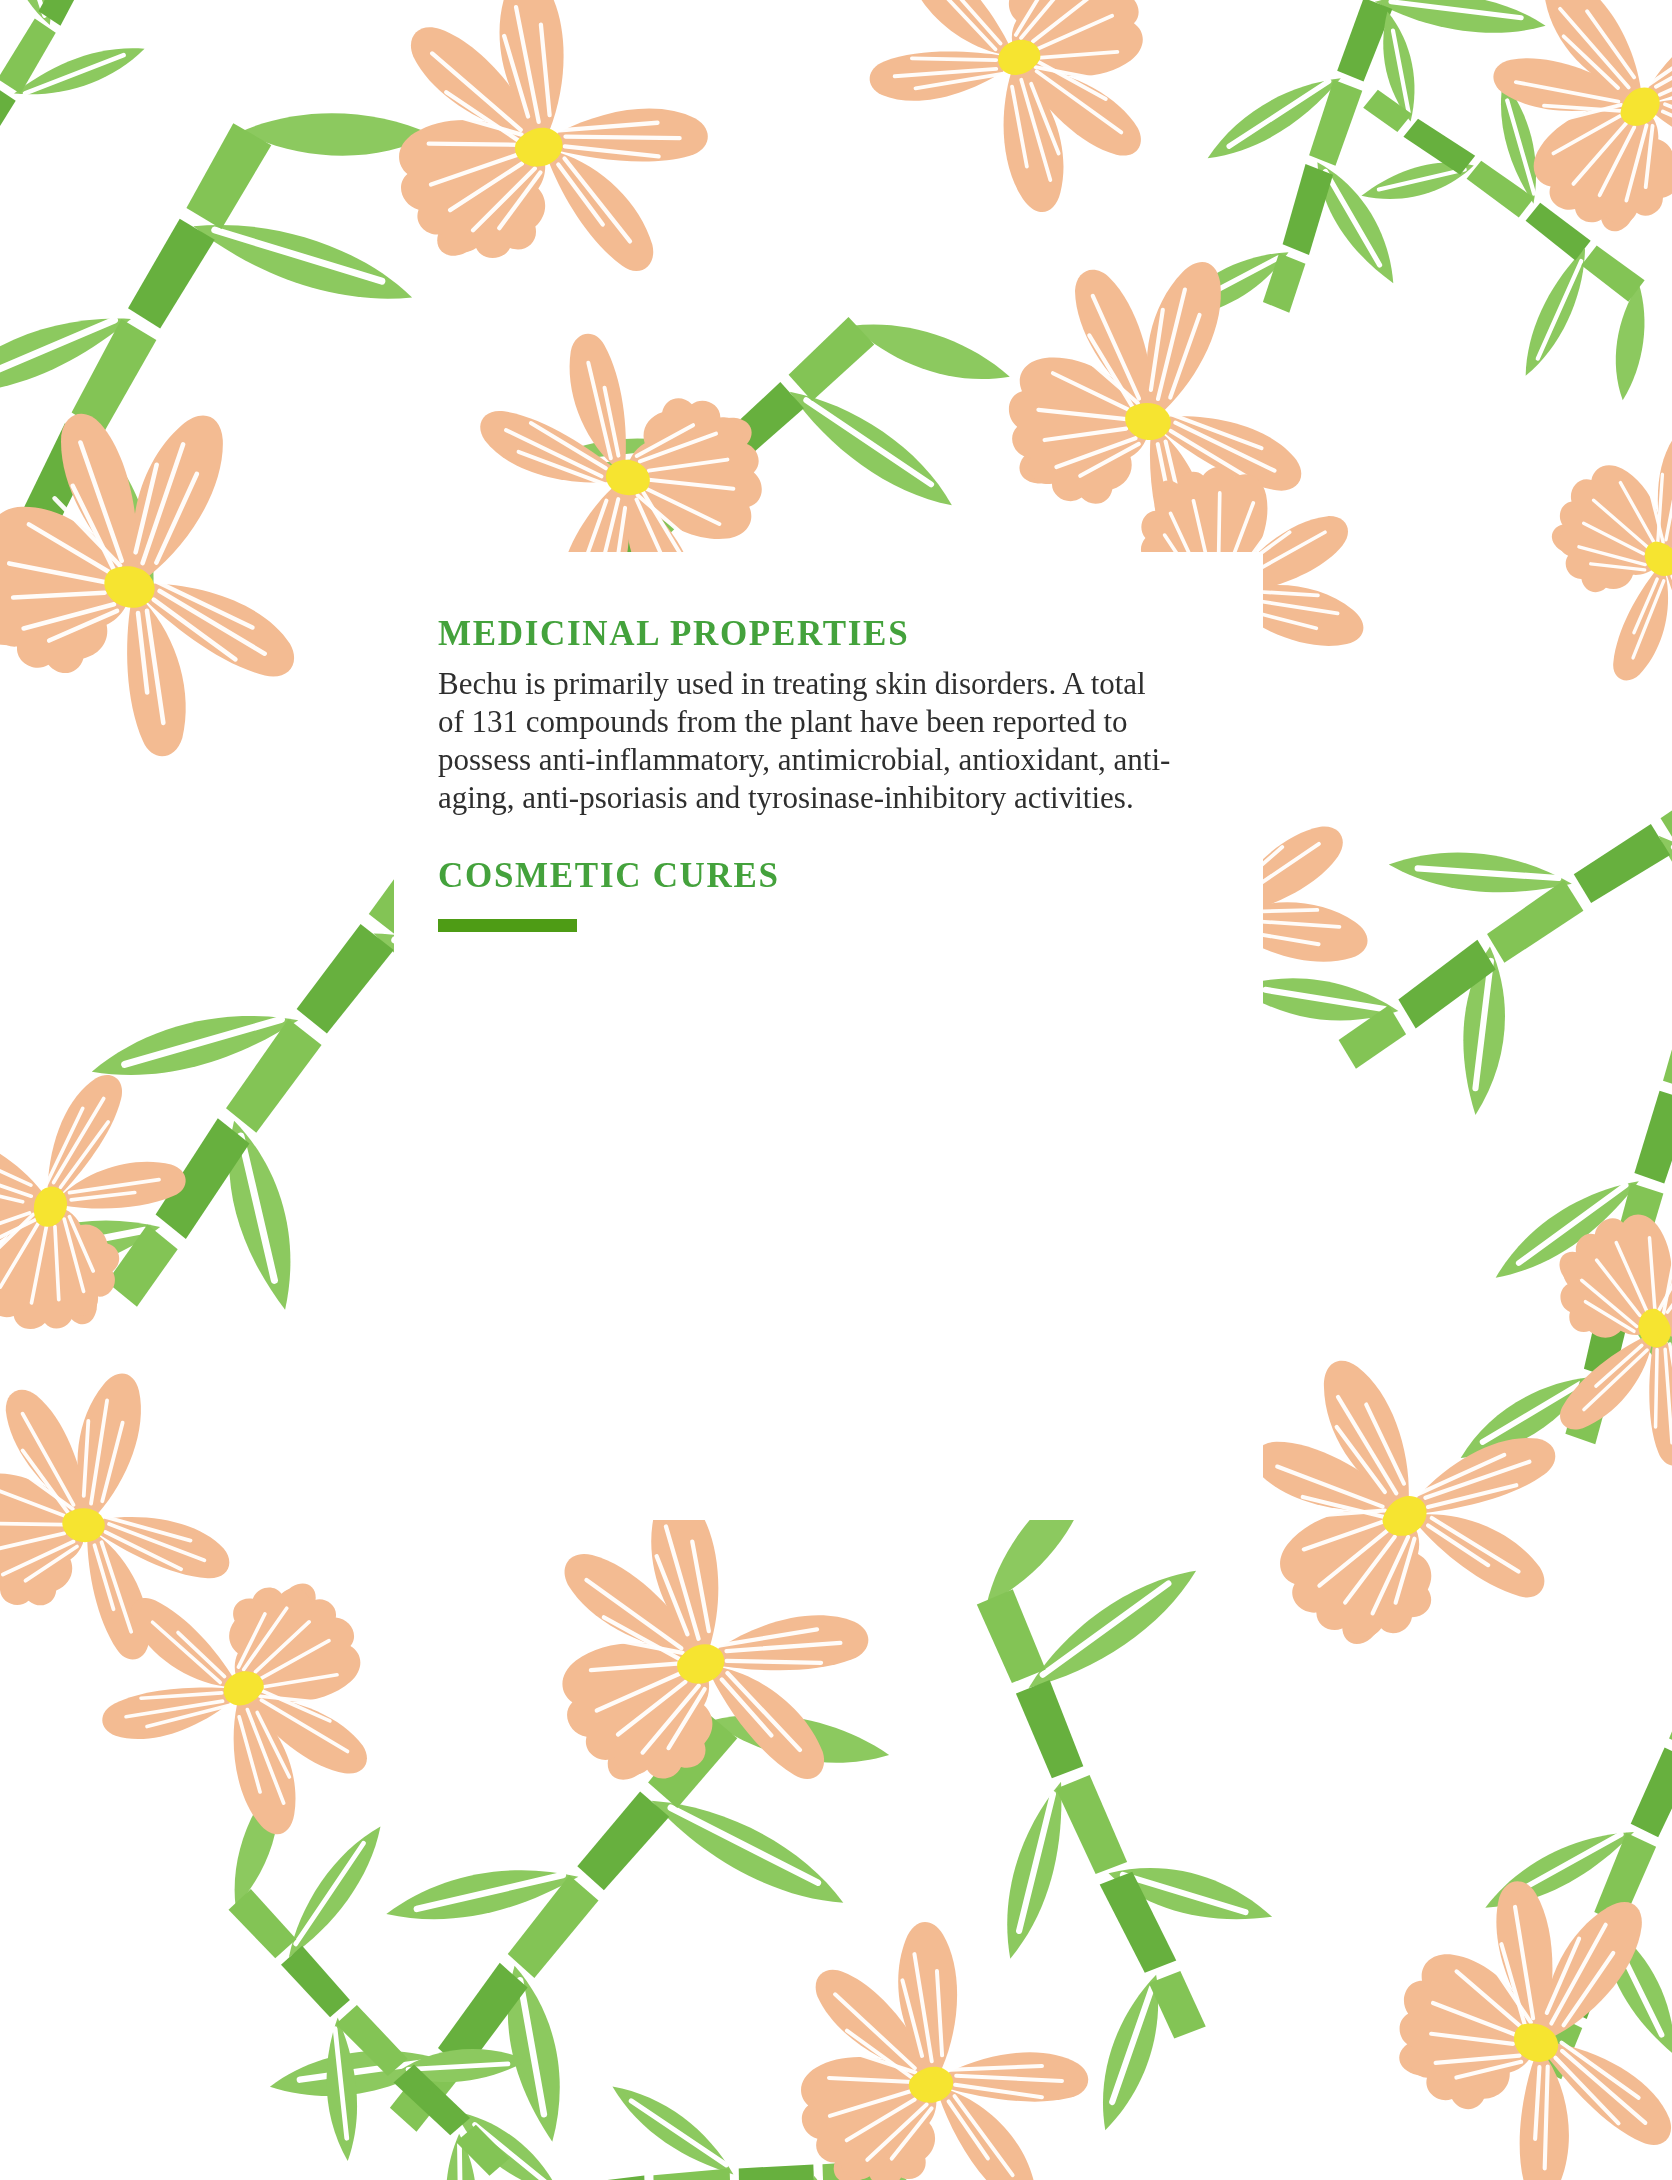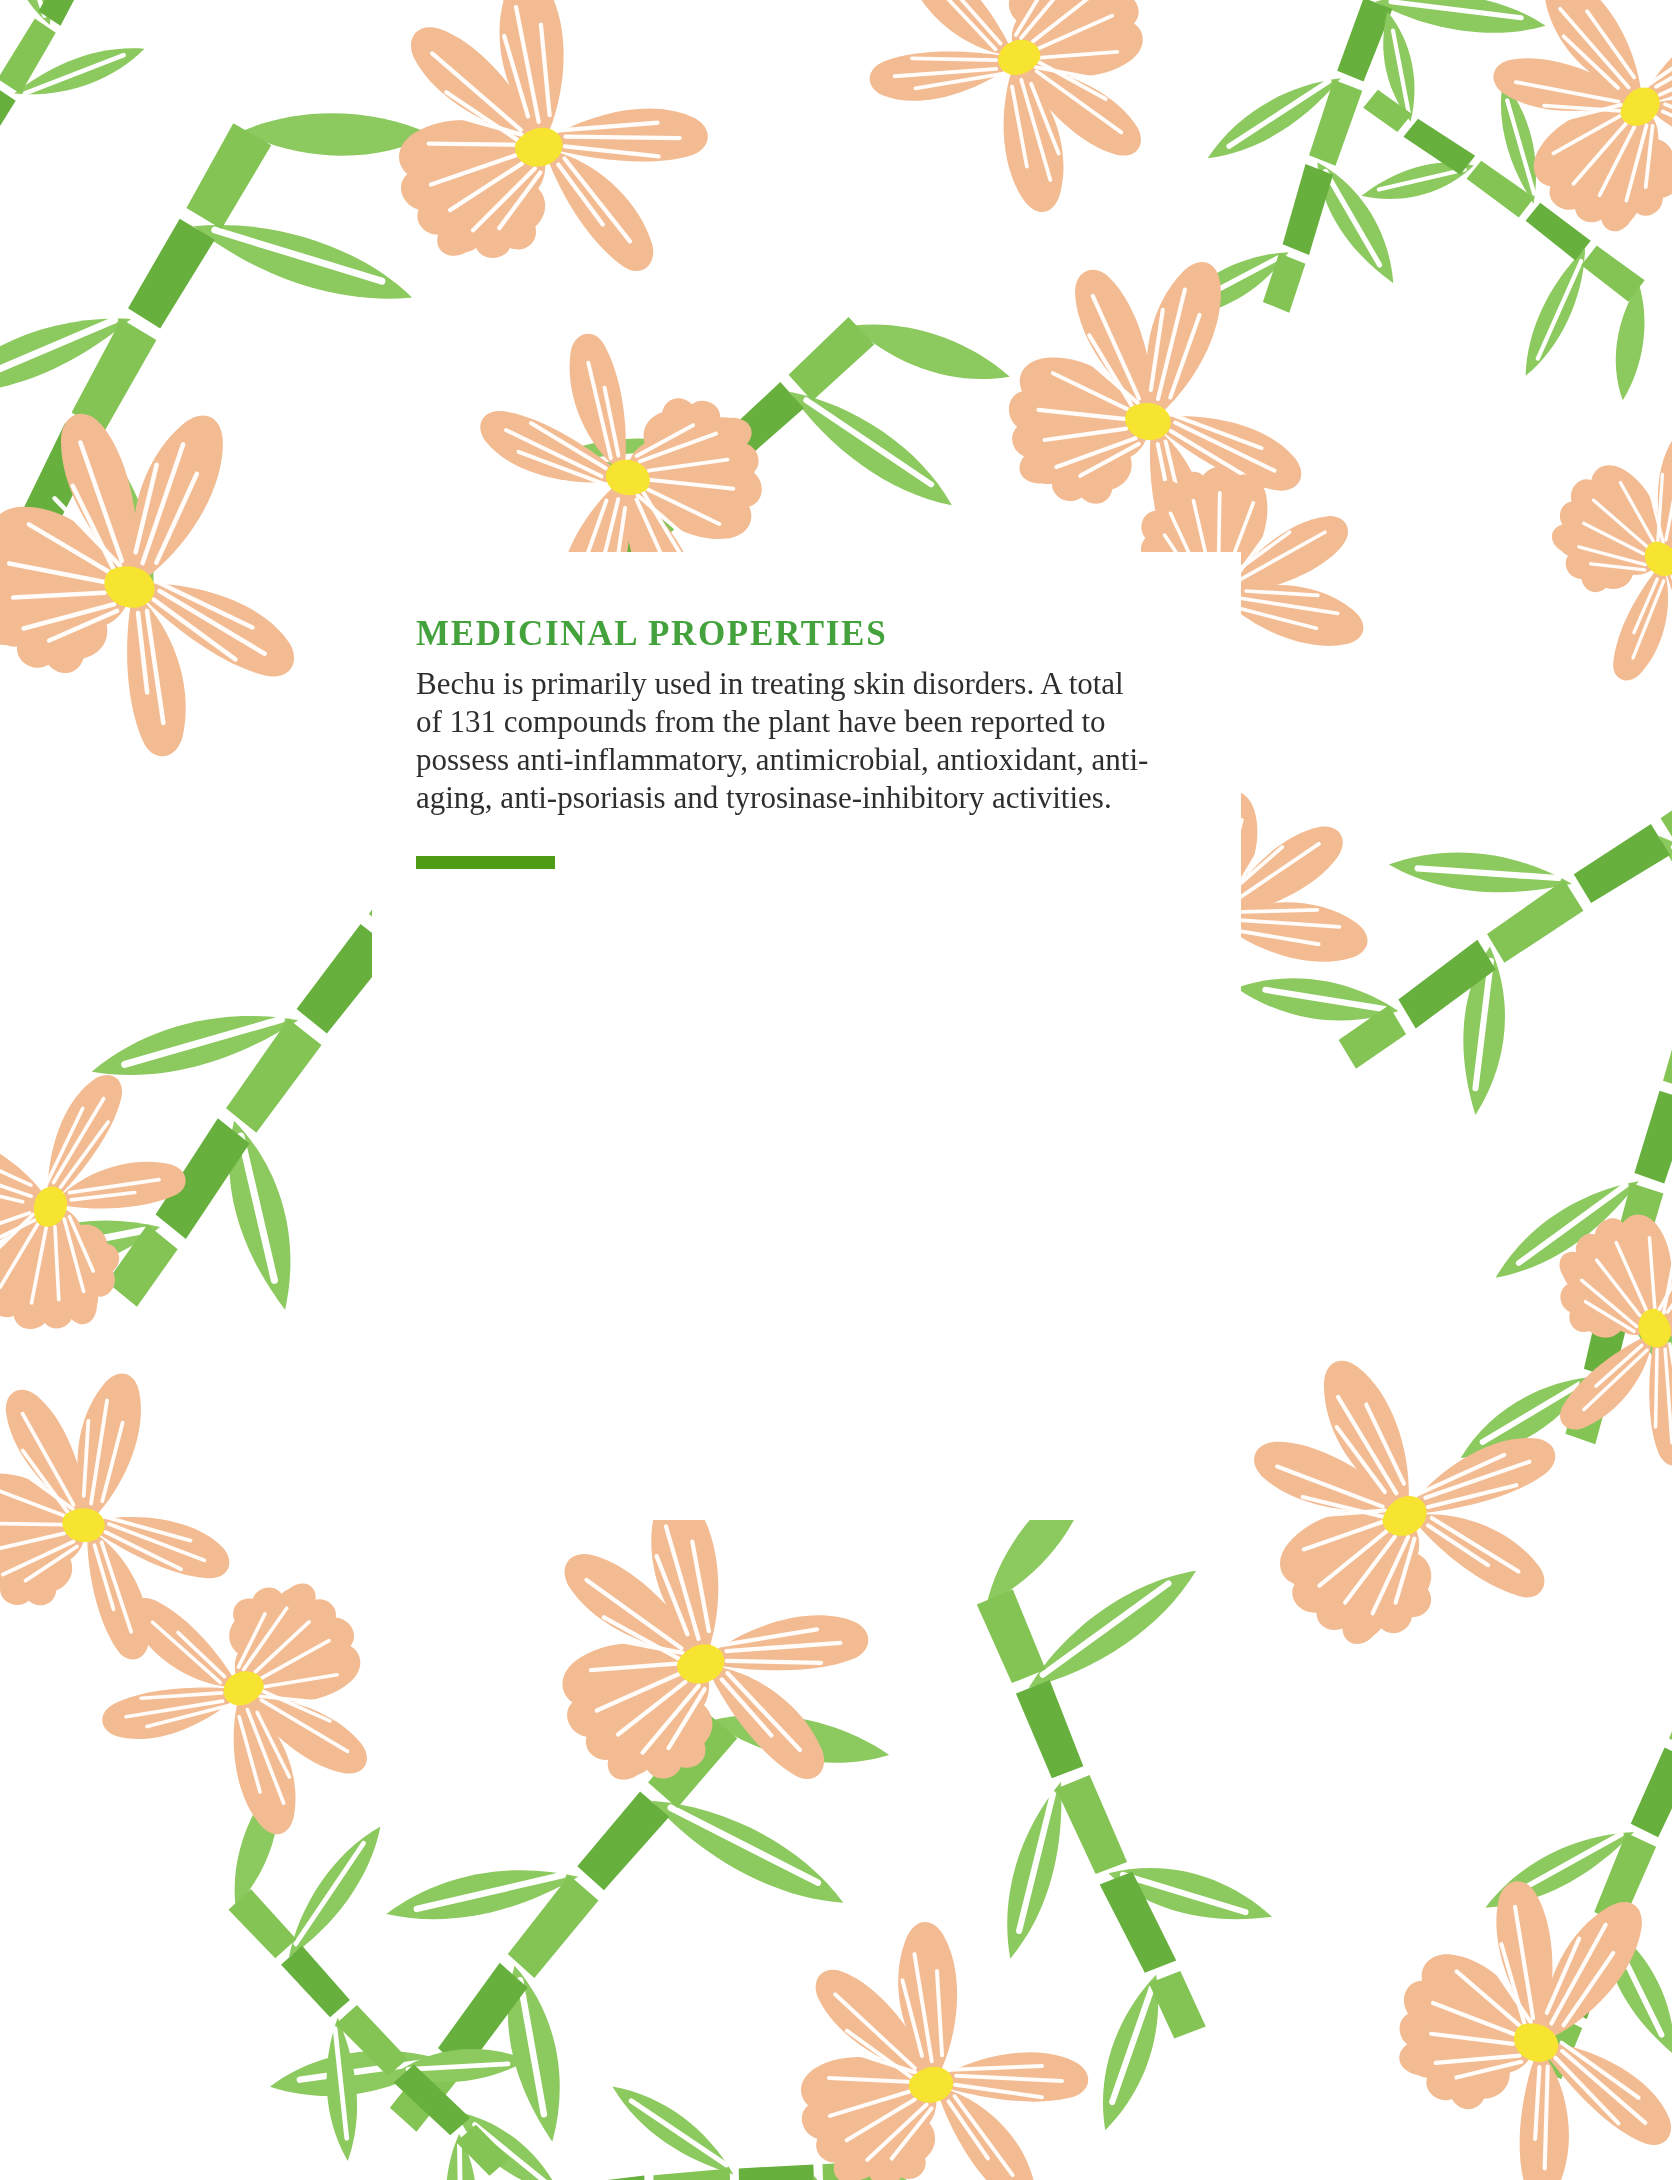--- a/index.html
+++ b/index.html
@@ -12,21 +12,21 @@
   
   .petals path{fill:var(--flower-peach,#f3bb92);}
   .veins path{stroke:#ffffff;stroke-width:3.6;fill:none;stroke-linecap:round;opacity:.95;}
   .fcenter{fill:var(--flower-yellow,#f6e430);}
   .stem-a{fill:var(--bamboo-mid,#83c455);}
   .stem-b{fill:var(--bamboo-dark,#67b03e);}
   .leaves path{fill:var(--bamboo-light,#8cc95f);}
   .leafslits path{stroke:#ffffff;stroke-width:4.5;fill:none;stroke-linecap:round;}
   
   .card{
-    position:absolute;left:372px;top:552px;width:869px;height:968px;
+    position:absolute;left:394px;top:552px;width:869px;height:968px;
     background:#ffffff;box-sizing:border-box;
     padding:62px 32px 0 44px;
   }
   .heading{
     margin:0 0 12px 0;
     font-size:35px;line-height:39px;font-weight:bold;
     letter-spacing:1.7px;
     color:var(--heading-green,#44a23c);
   }
   .heading.second{margin-top:0;}
@@ -137,15 +137,16 @@
   <use href="#flower" transform="translate(1100,2445) rotate(-8) scale(1.3)"></use>
   <use href="#flower" transform="translate(1810,2400) rotate(30) scale(1.35)"></use>
 </svg>
 
 <div class="card">
   <h2 class="heading">MEDICINAL PROPERTIES</h2>
   <p class="para">Bechu is primarily used in treating skin disorders. A total
 of 131 compounds from the plant have been reported to
 possess anti-inflammatory, antimicrobial, antioxidant, anti-
 aging, anti-psoriasis and tyrosinase-inhibitory activities.</p>
+  <h2 class="heading second">COSMETIC CURES</h2>
   <div class="divider"></div>
 </div>
 
 
 </body></html>

